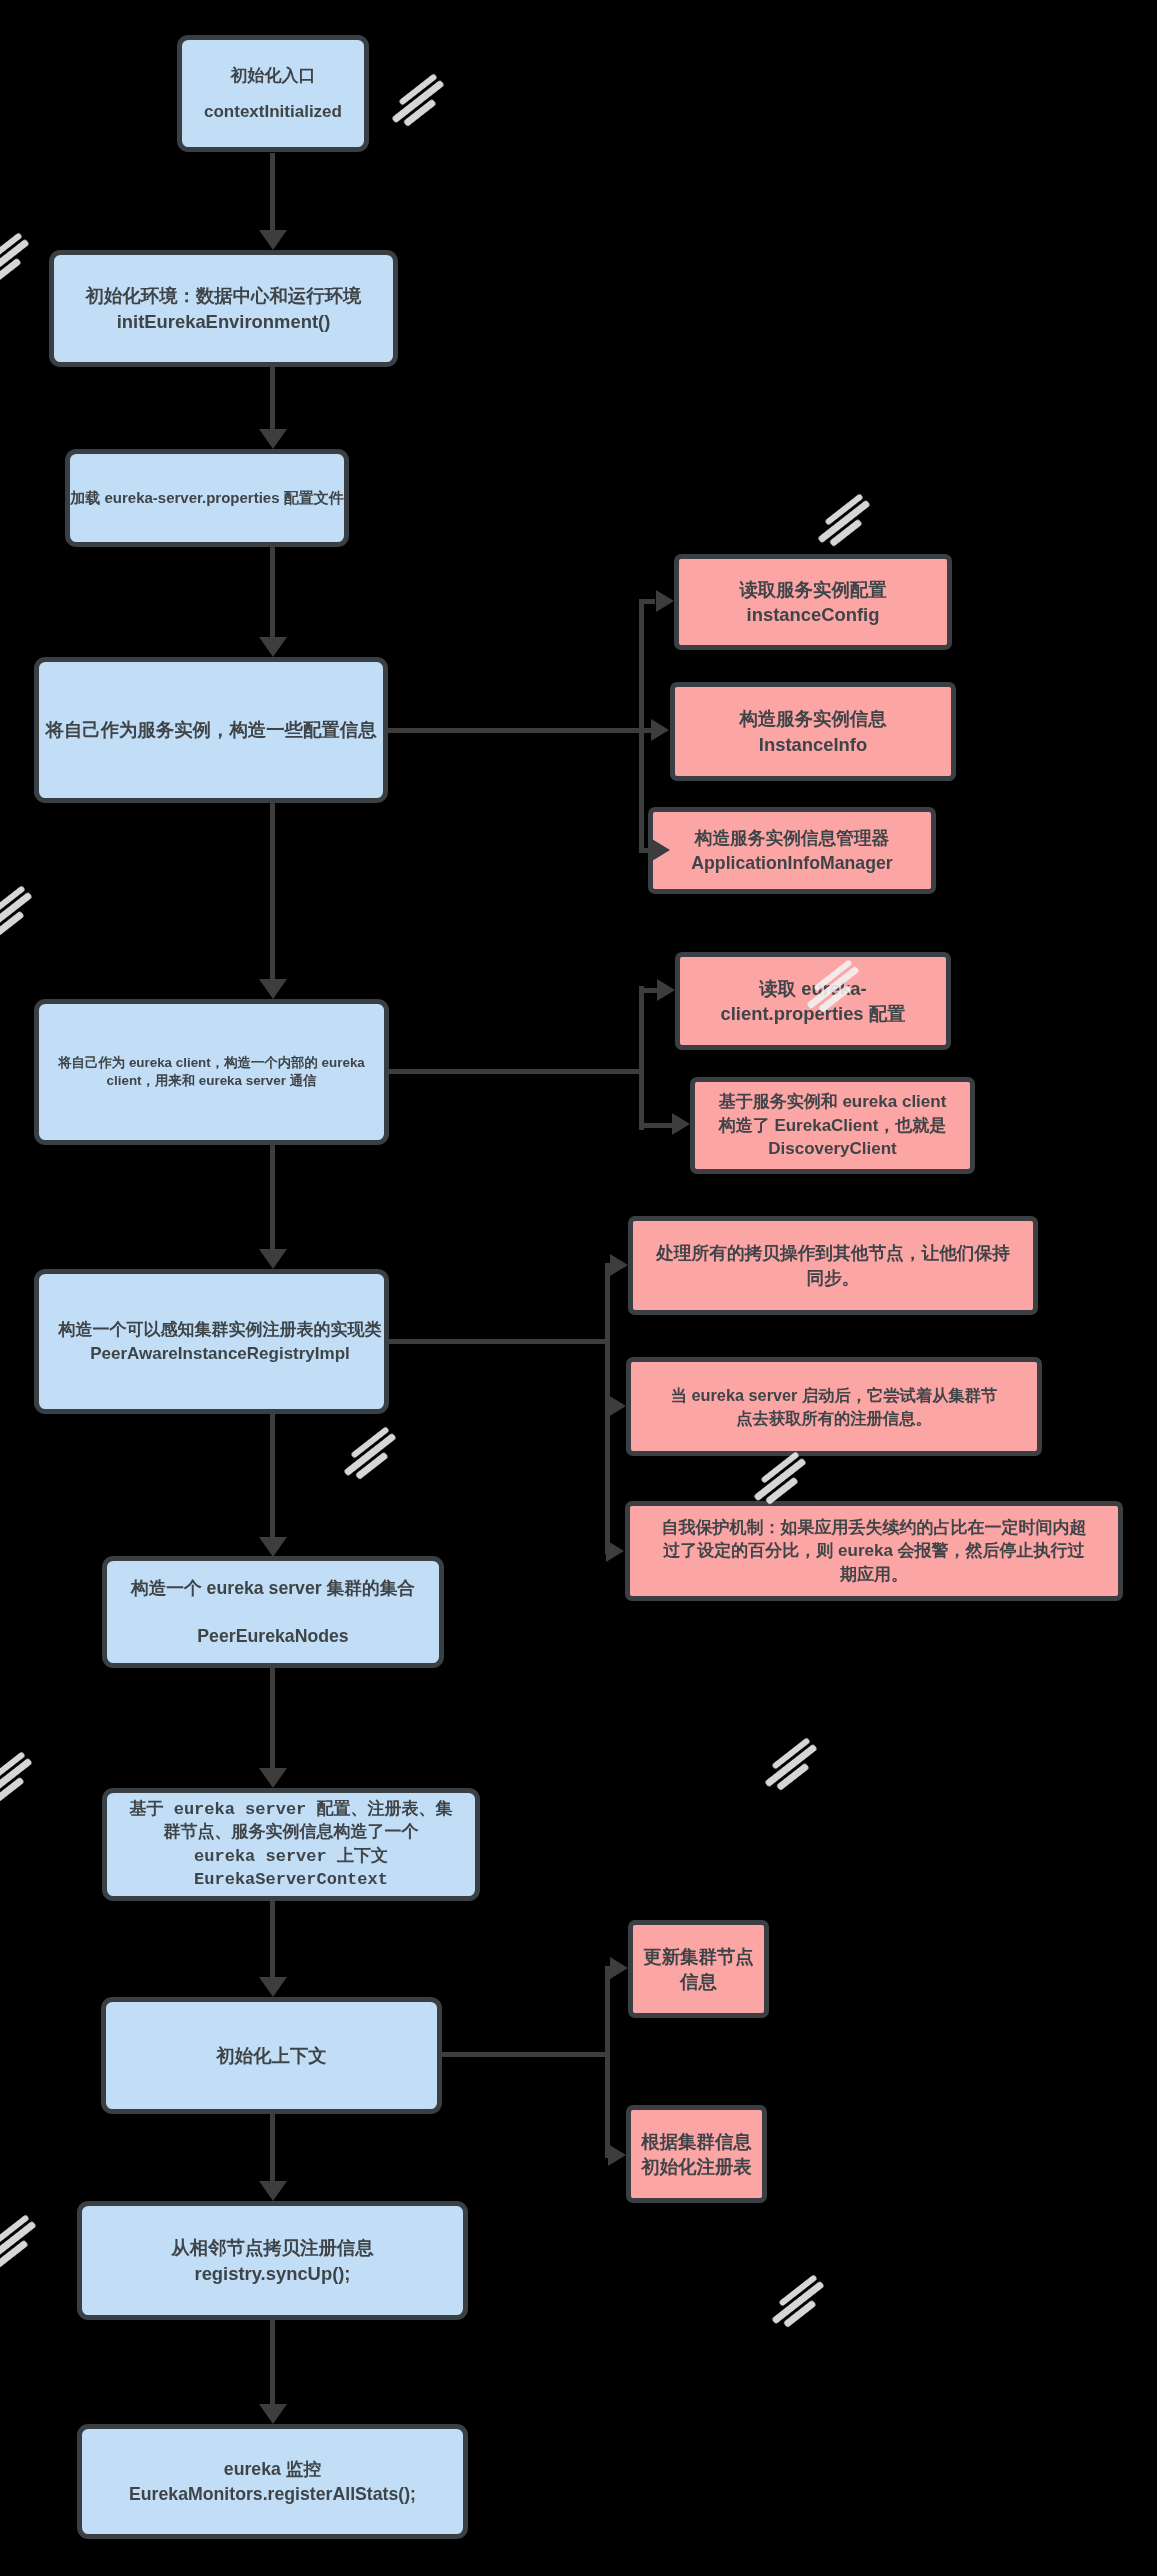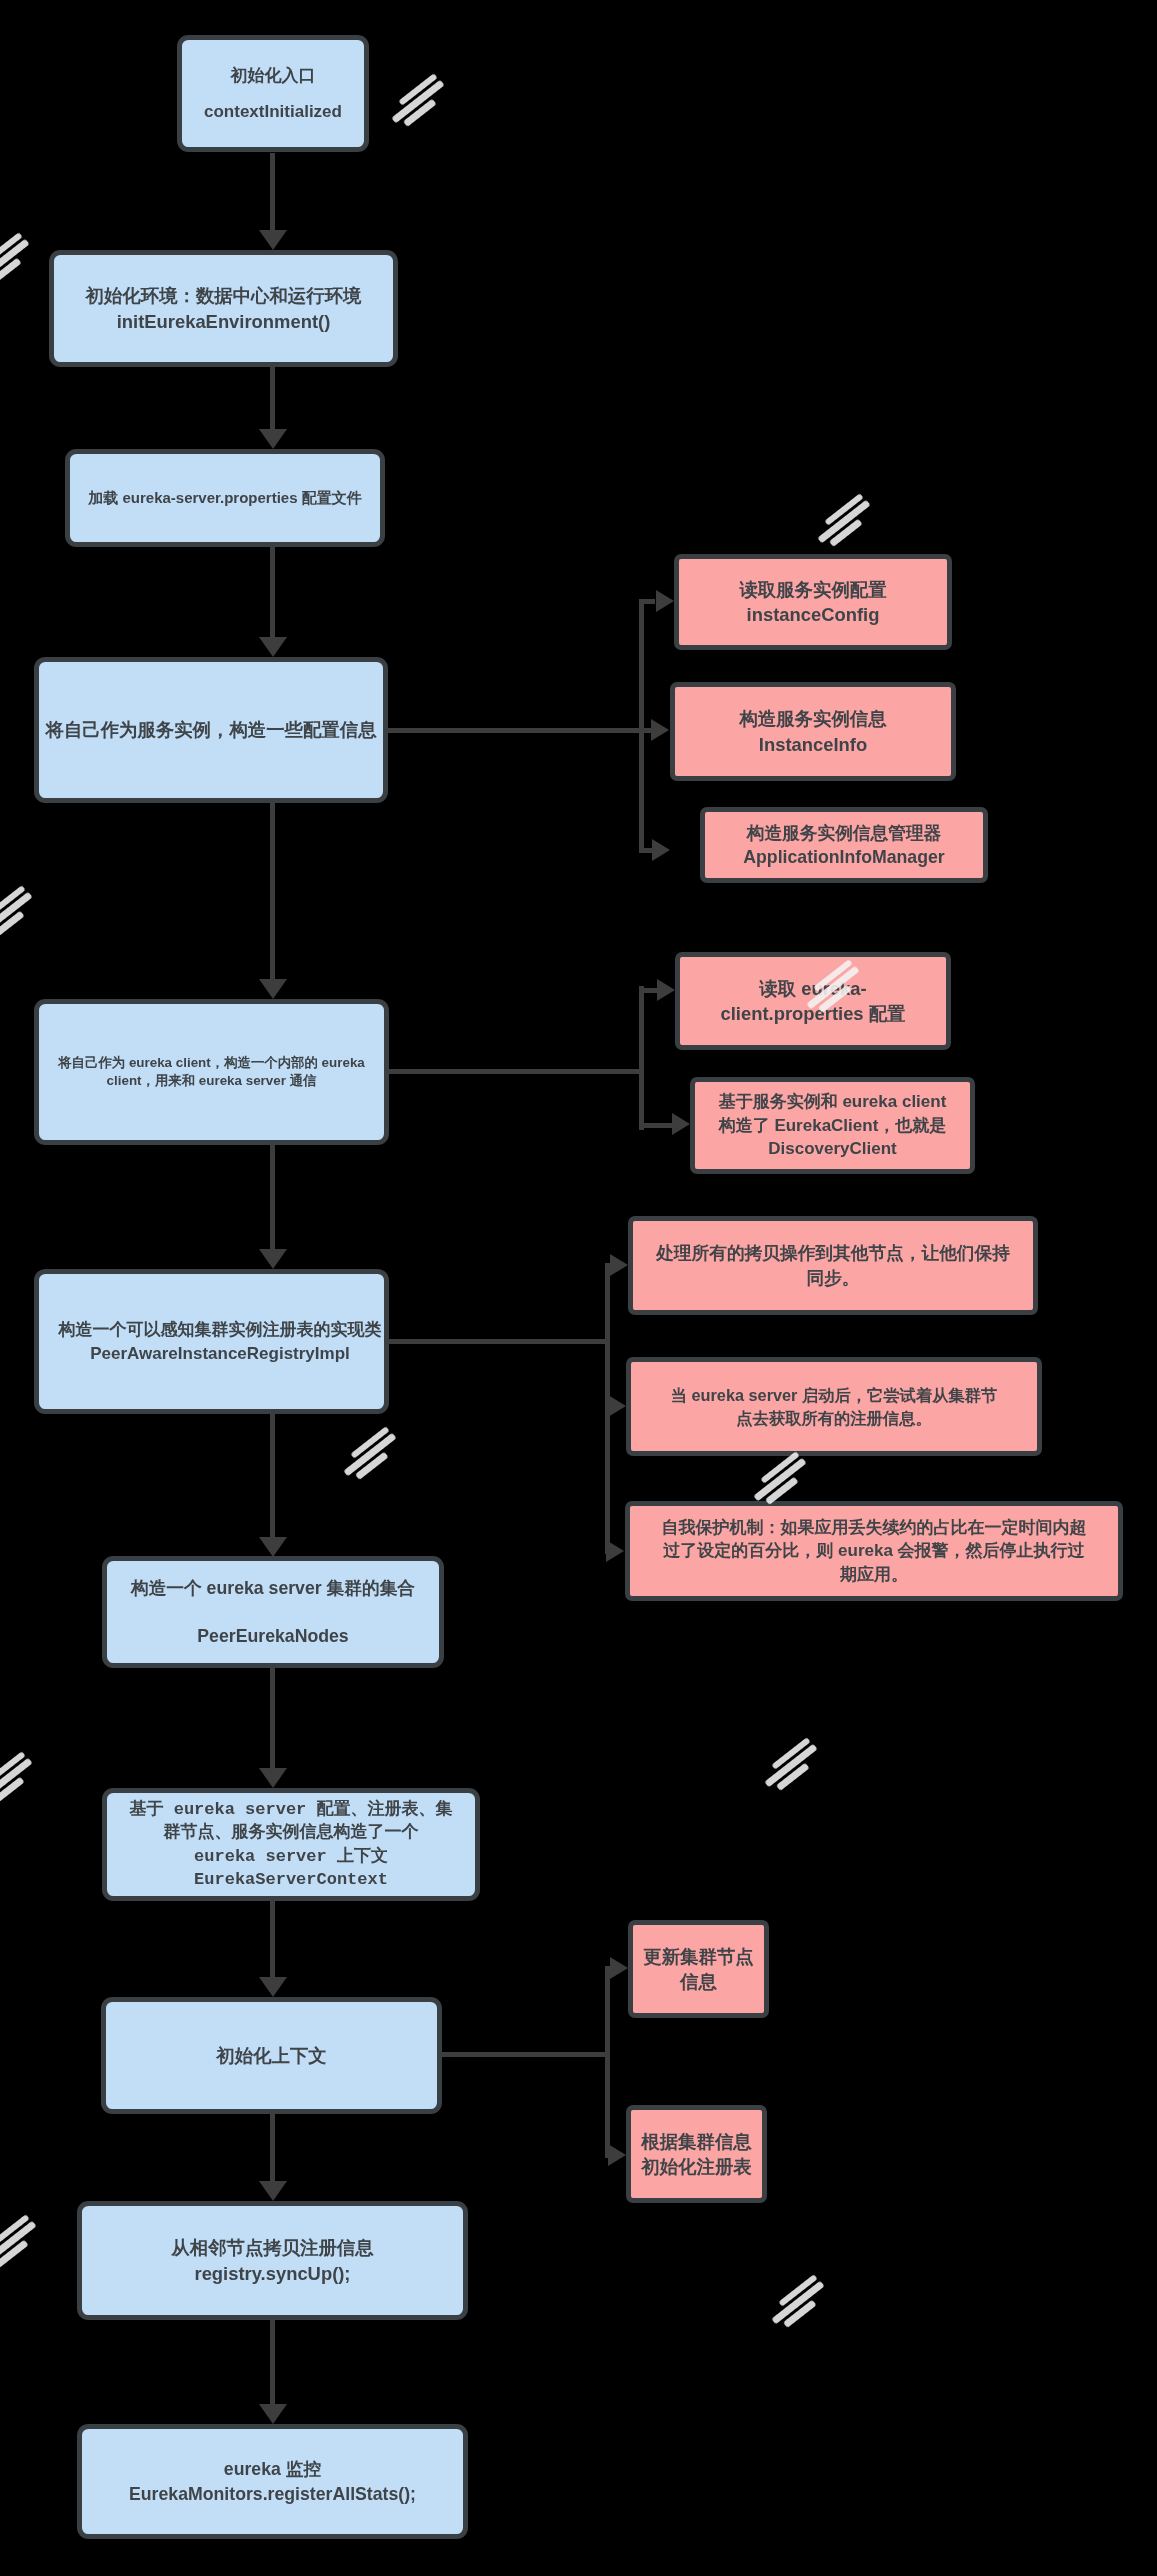--- a/index.html
+++ b/index.html
@@ -17,26 +17,26 @@
     text-align:center;font-weight:bold;color:#3f4448;
   }
   .blue{background:#c2def7;}
   .teal{background:#fca5a5;border-radius:7px;}
   .ln{white-space:nowrap;line-height:1.38;font-size:18.4px;}
 
   
   #n-entry{left:177px;top:35px;width:192px;height:117px;gap:12px;}
   #n-entry .ln{font-size:17px;}
   #n-init_env{left:49px;top:250px;width:349px;height:117px;}
-  #n-load_props{left:65px;top:449px;width:320px;height:98px;}
+  #n-load_props{left:65px;top:449px;width:284px;height:98px;}
   #n-load_props .ln{font-size:15px;}
   #n-service_instance{left:34px;top:657px;width:354px;height:146px;}
   #n-instance_config{left:674px;top:554px;width:278px;height:96px;}
   #n-instance_info{left:670px;top:682px;width:286px;height:99px;}
-  #n-app_info_manager{left:700px;top:807px;width:288px;height:76px;}
+  #n-app_info_manager{left:648px;top:807px;width:288px;height:87px;}
   #n-app_info_manager .ln{font-size:17.7px;}
   #n-eureka_client{left:34px;top:999px;width:355px;height:146px;}
   #n-eureka_client .ln{font-size:13.4px;}
   #n-client_props{left:675px;top:942px;width:276px;height:98px;margin-top:10px;}
   #n-discovery_client{left:690px;top:1077px;width:285px;height:97px;}
   #n-discovery_client .ln{font-size:17px;}
   #n-peer_registry{left:34px;top:1269px;width:355px;height:145px;padding-left:17px;}
   #n-peer_registry .ln{font-size:17px;}
   #n-replicate_ops{left:628px;top:1216px;width:410px;height:99px;}
   #n-replicate_ops .ln{font-size:17.7px;}

